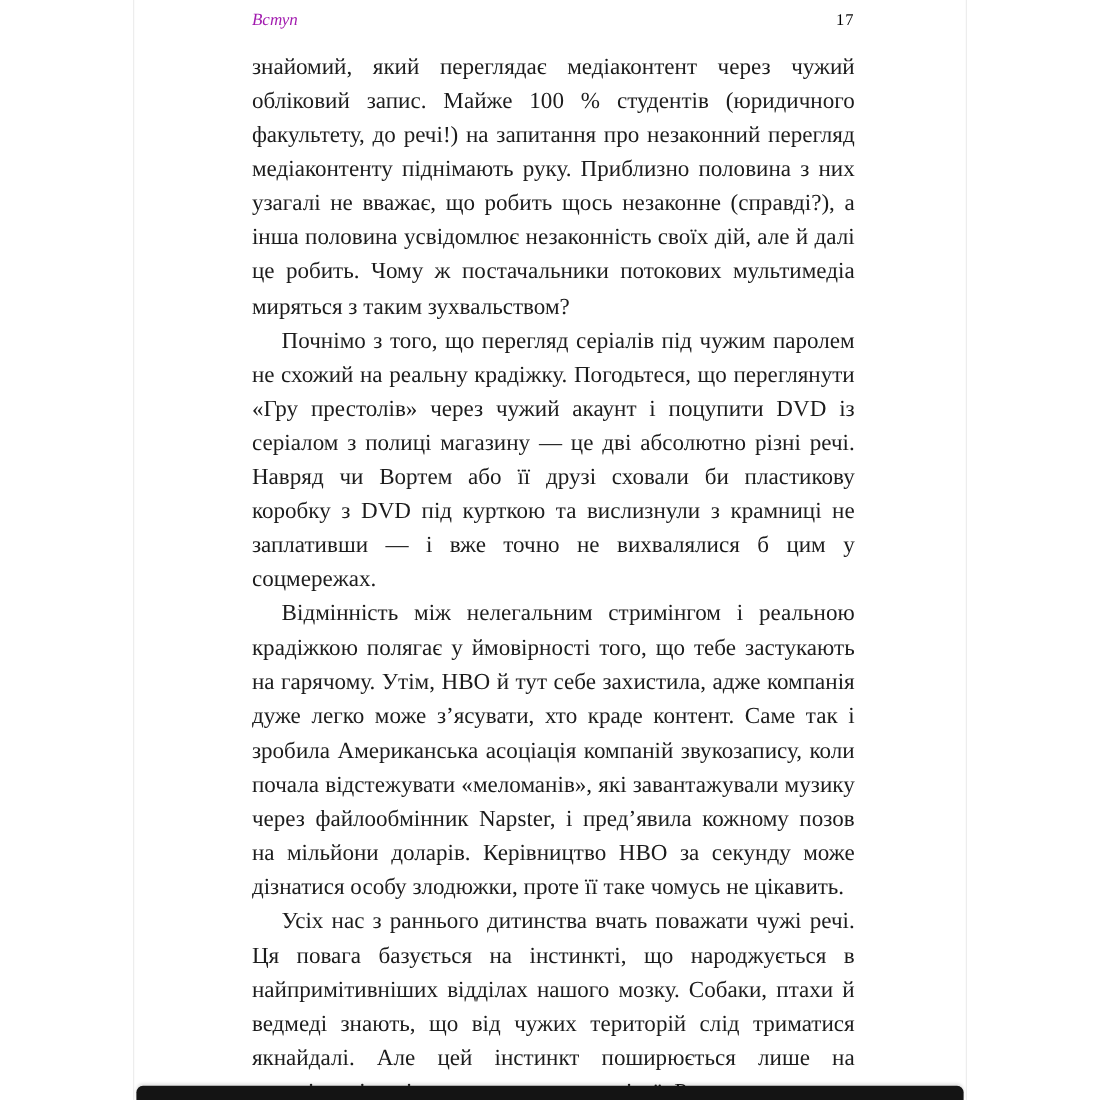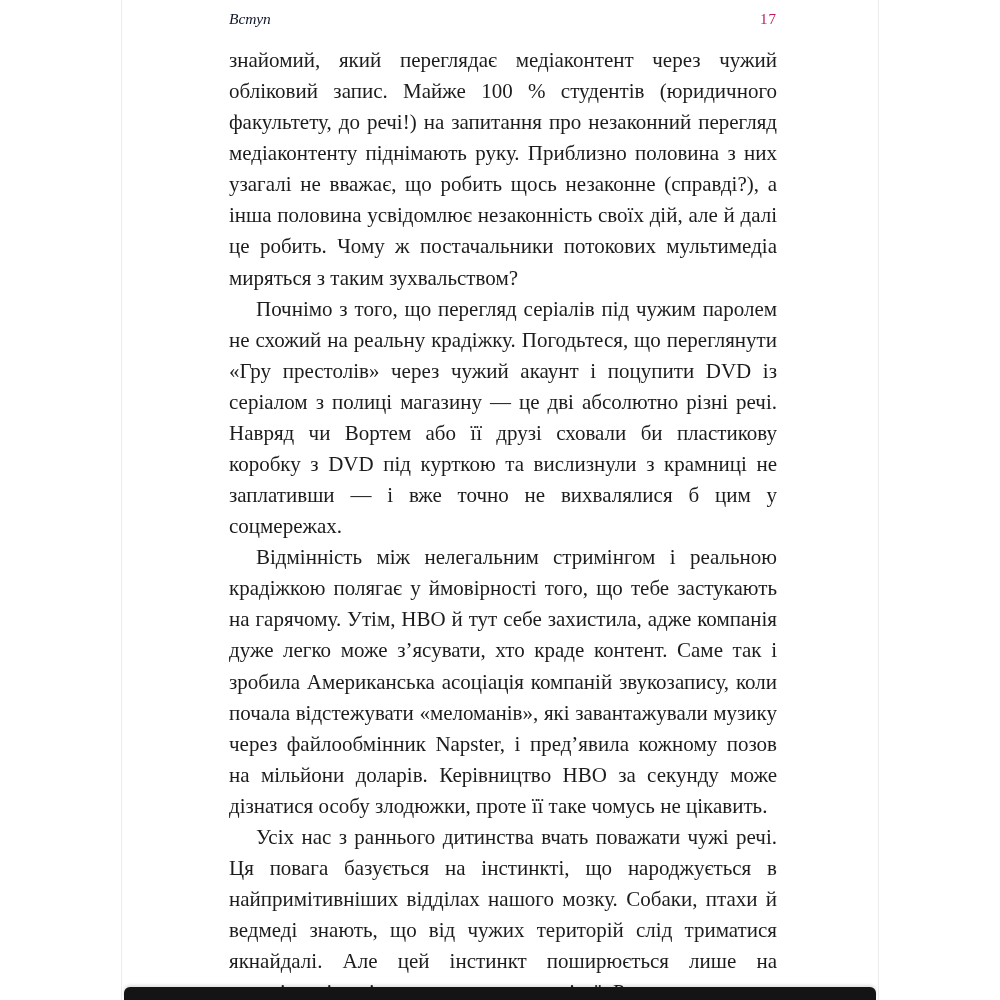--- a/index.html
+++ b/index.html
@@ -31,26 +31,26 @@
   }
   .running-head {
     display: flex;
     justify-content: space-between;
     align-items: baseline;
     padding: 10px 101px 0 107px;
   }
   .running-head .chapter {
     font-style: italic;
     font-size: 15.5px;
-    color: #0f172a;
+    color: #a21caf;
   }
   .running-head .pagenum {
     font-size: 15px;
     letter-spacing: 1px;
-    color: #be185d;
+    color: #000000;
   }
   .text-column {
     margin-top: 17px;
     padding: 0 101px 0 107px;
     font-size: 21px;
     line-height: 1.48;
     text-align: justify;
     color: var(--text, #1c1c1c);
   }
   .text-column p.para {

